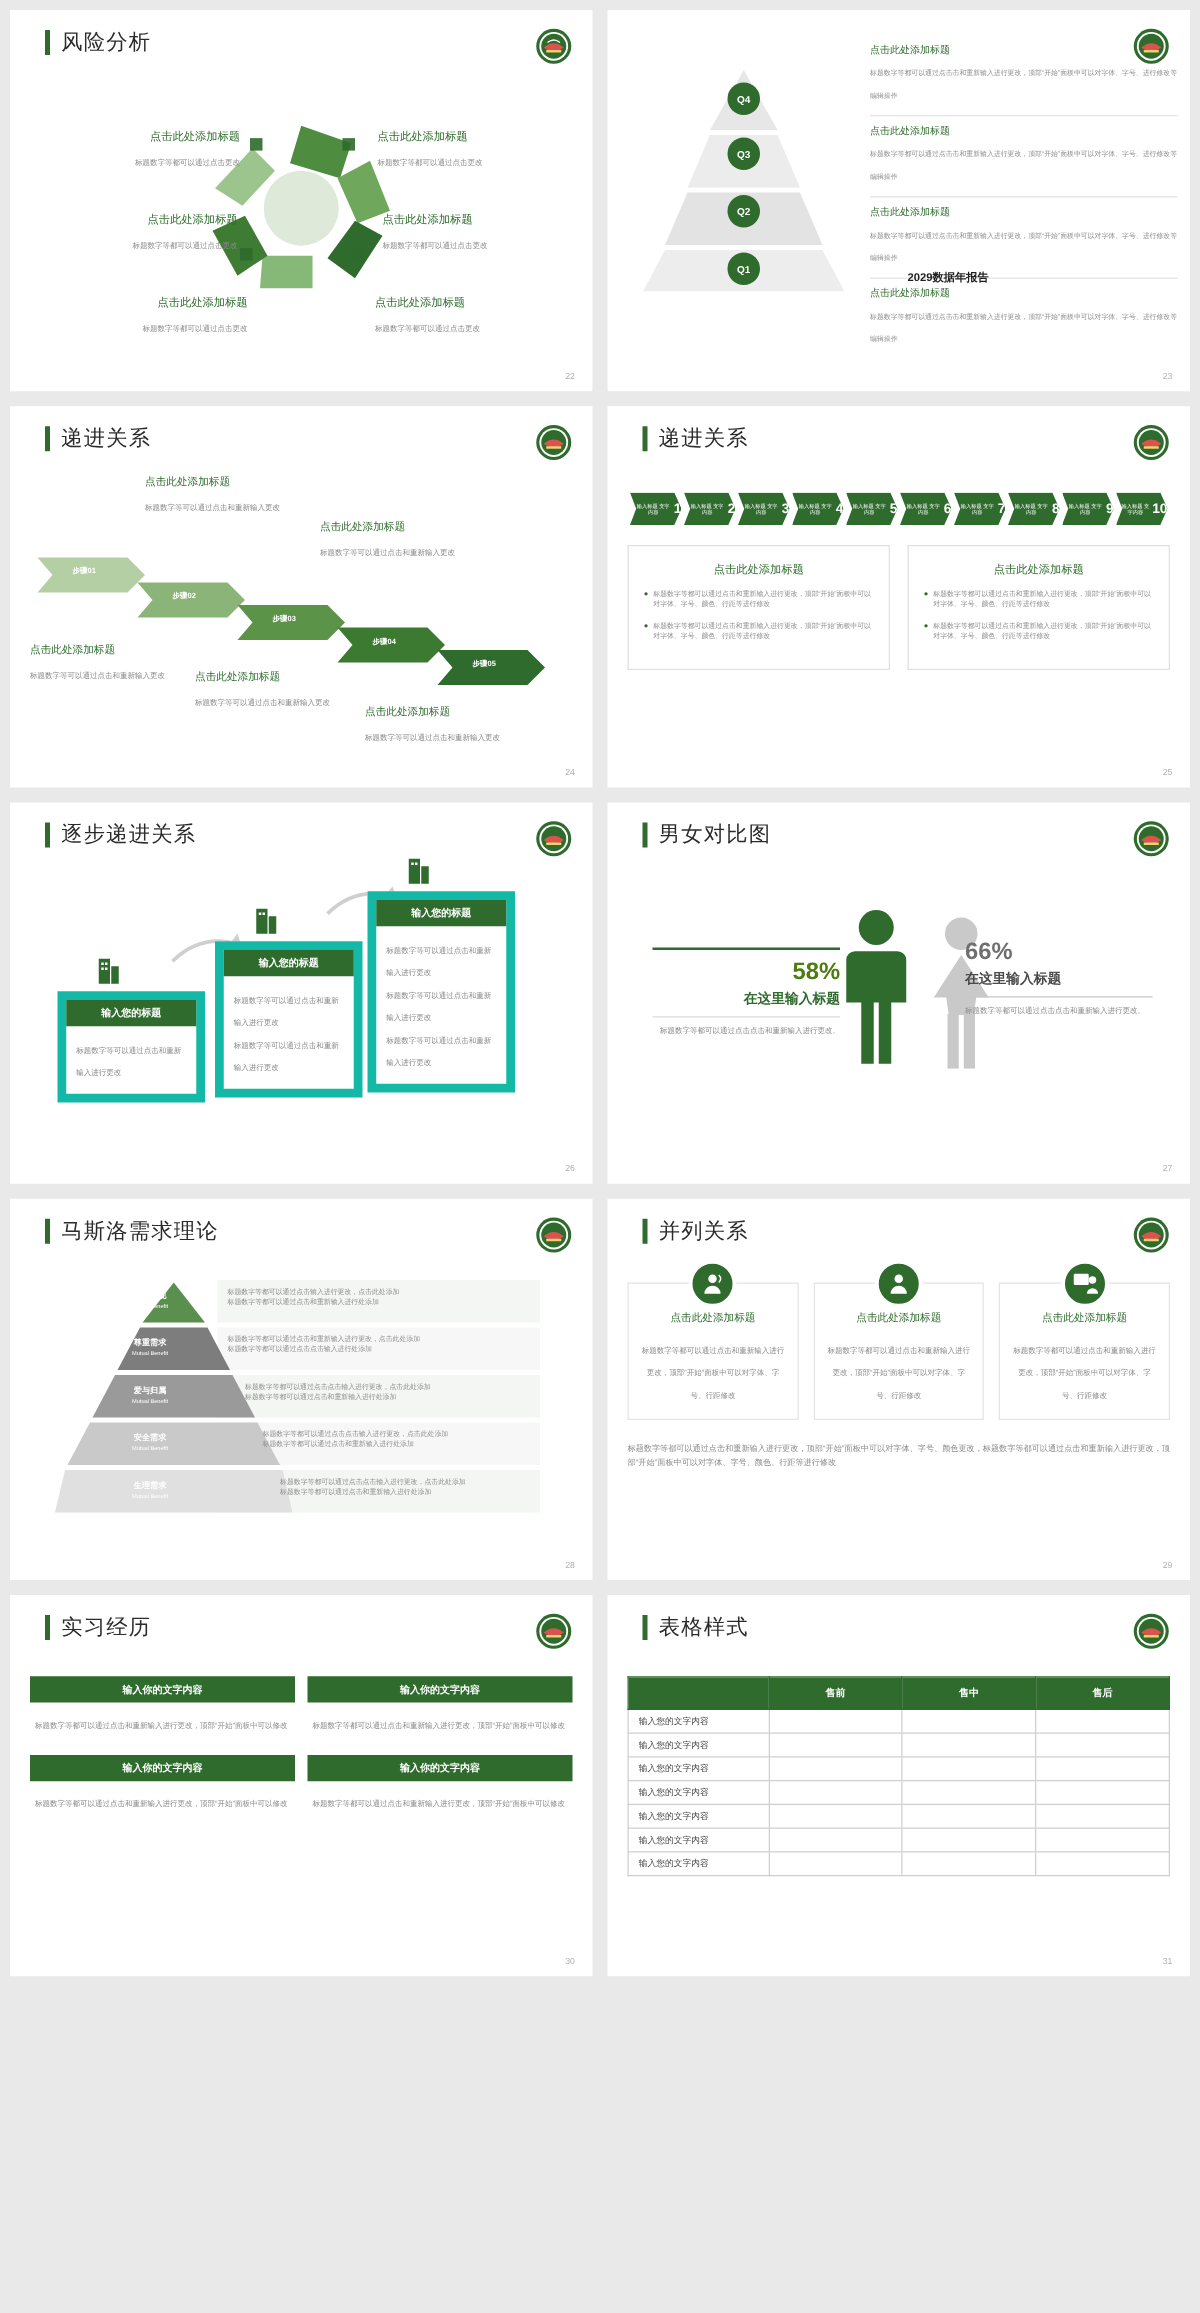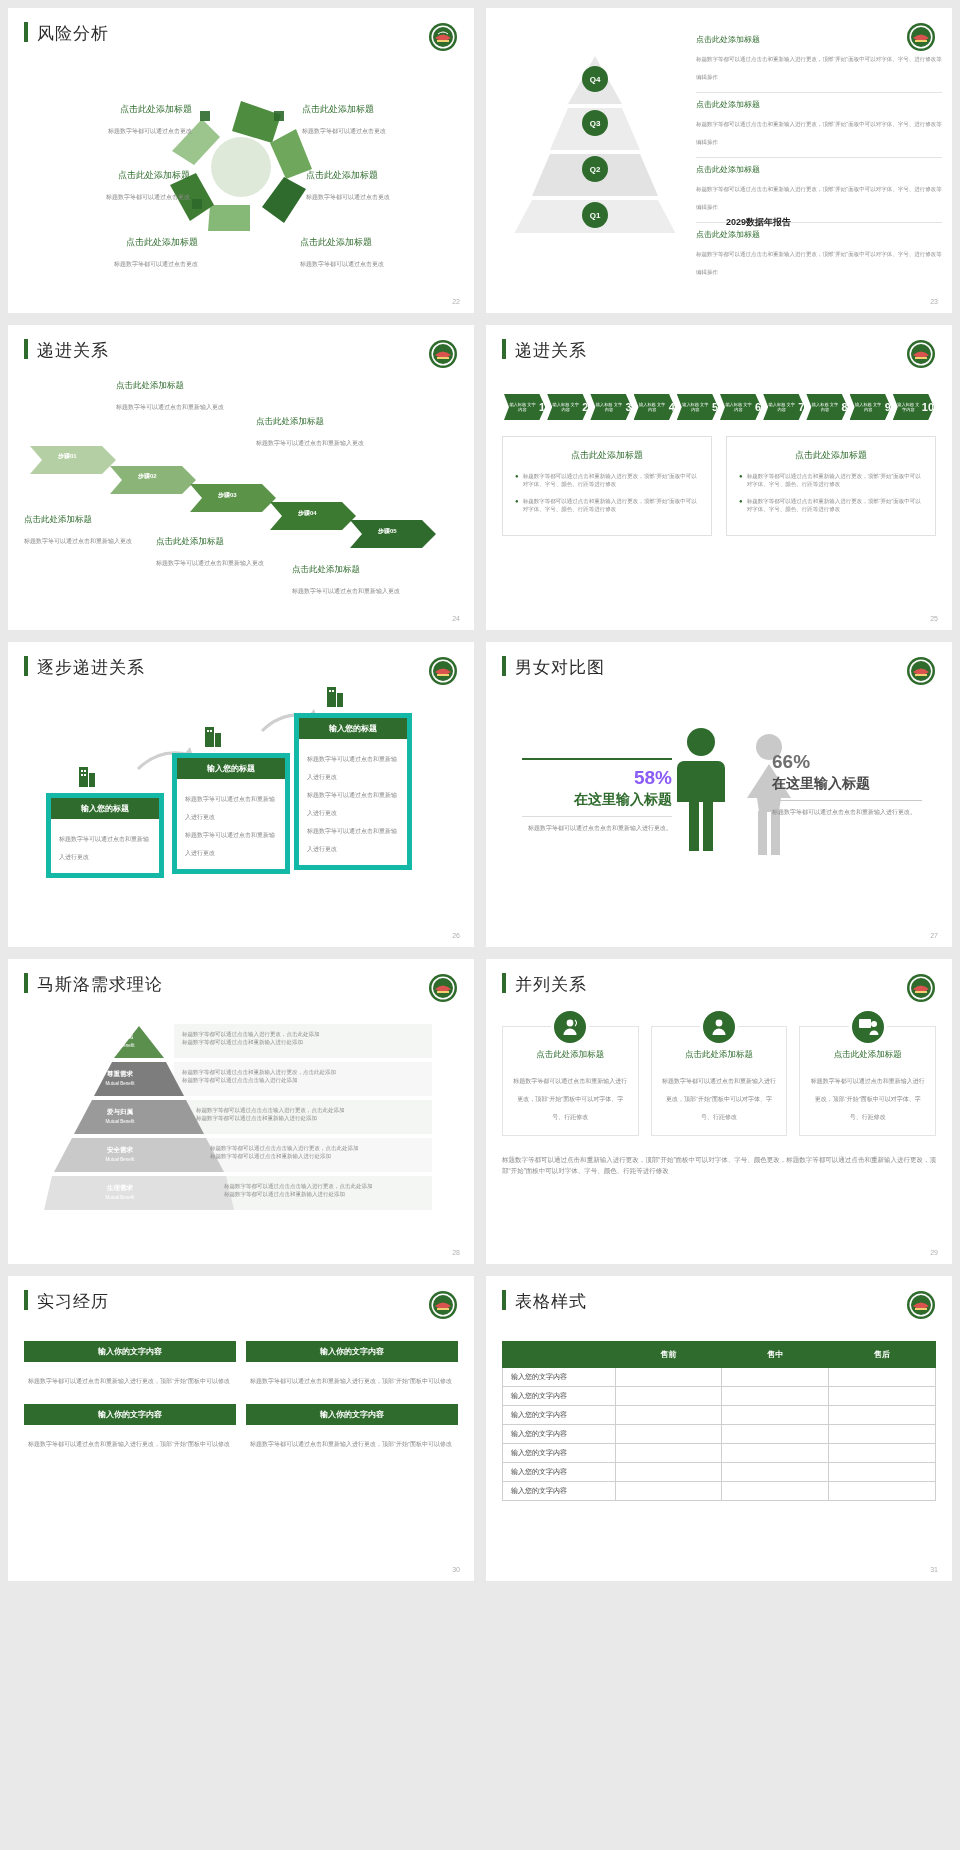--- a/index.html
+++ b/index.html
@@ -17,21 +17,22 @@
     width: 960px;
   }
   .slide {
     background: #fff;
     position: relative;
     height: 305px;
     overflow: hidden;
   }
   .slide-title-row {
     display: flex;
-    padding: 14px 18px 0 16px;
+    align-items: center;
+    padding: 14px 18px 0 28px;
   }
   .title-bar {
     width: 4px; height: 20px;
     background: #2e6b2c;
     margin-right: 9px;
     flex: 0 0 auto;
   }
   .slide-title {
     font-size: 17px;
     color: #2b2b2b;
@@ -102,31 +103,31 @@
   }
   .chev .ct { font-size: 4.2px; line-height: 1.25; text-align: center; }
   .chev .cn { font-size: 11px; font-weight: bold; margin-left: 2px; }
   .s25-cols { display: flex; gap: 14px; margin-top: 16px; }
   .s25-card { flex: 1; border: 1px solid #e0e0e0; padding: 12px 12px 14px 12px; }
   .s25-card .h-sm { display: block; text-align: center; font-size: 9px; margin-bottom: 10px; }
   .bullet { display: flex; gap: 4px; margin-bottom: 8px; }
   .bullet .dot { color: #2e6b2c; font-size: 6px; line-height: 1.4; }
 
   
-  .s26-card { position: absolute; width: 118px; border: 5px solid #14b8a6; background: #fff; }
+  .s26-card { position: absolute; width: 118px; border: 7px solid #14b8a6; background: #fff; }
   .s26-head { background: #2e6b2c; color: #fff; font-size: 8px; font-weight: bold; text-align: center; padding: 5px 0; }
   .s26-body { padding: 8px 8px 10px 8px; }
 
   
   .s27-side { position: absolute; top: 66px; width: 150px; }
   .s27-left { left: 20px; text-align: right; }
   .s27-right { right: 14px; text-align: left; }
-  .pct { font-size: 19px; font-weight: bold; color: #8b5cf6; }
+  .pct { font-size: 19px; font-weight: bold; color: #4d7c0f; }
   .pct.grey { color: #6f6f6f; }
-  .s27-sub { font-size: 14px; font-weight: bold; color: #2e6b2c; margin-top: 2px; }
+  .s27-sub { font-size: 11px; font-weight: bold; color: #2e6b2c; margin-top: 2px; }
   .s27-sub.grey { color: #4a4a4a; }
   .s27-rule { height: 2px; background: #2e6b2c; margin: 7px 0 7px 0; }
   .s27-rule.grey { background: #c8c8c8; }
 
   
   .s28-row { position: absolute; font-size: 5.5px; color: #8f8f8f; line-height: 1.5; }
   .s28-band { position: absolute; background: #f3f6f2; }
 
   
   .s29-cols { display: flex; gap: 12px; margin-top: 24px; }

